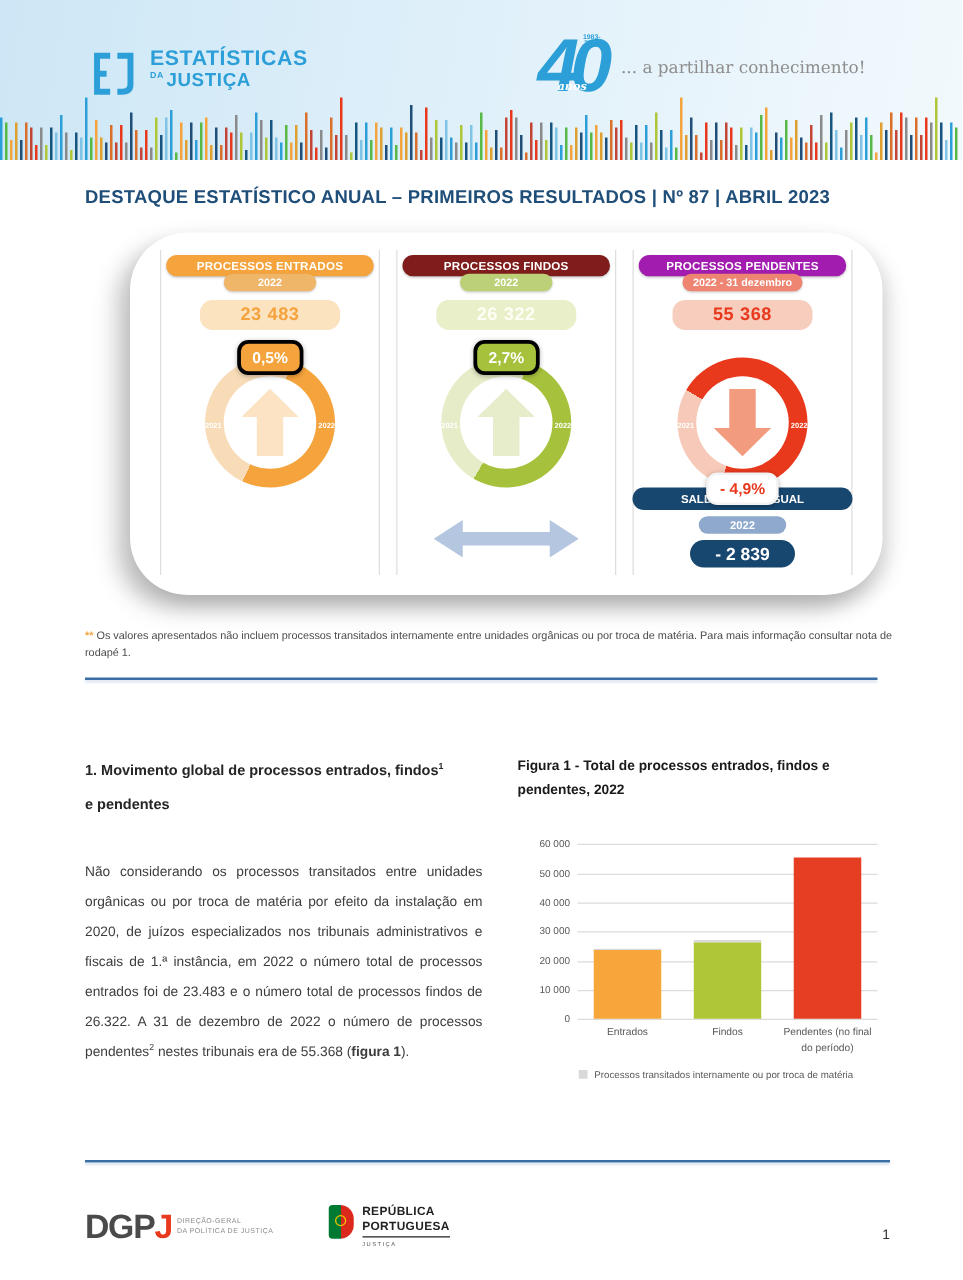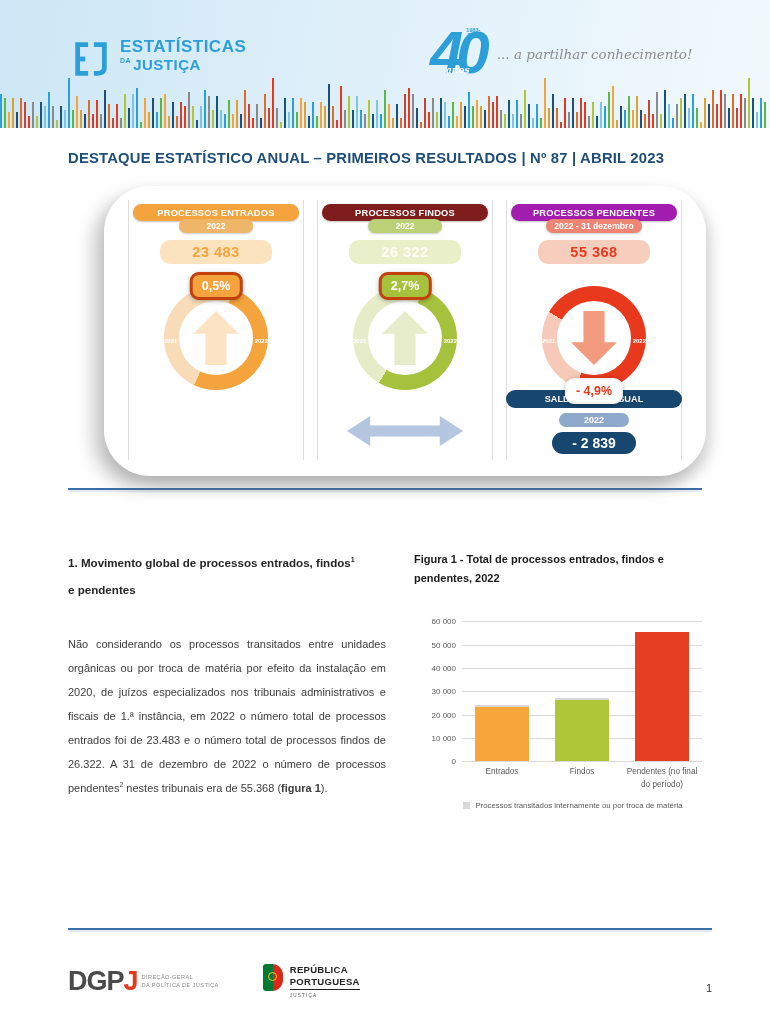--- a/index.html
+++ b/index.html
@@ -13,21 +13,21 @@
   .brand { position:absolute; left:70px; top:38px; display:flex; align-items:flex-start; gap:8px; }
   .brand-mark { flex:0 0 auto; }
   .brand-text { line-height:1; }
   .brand-line1 { font-size:17px; font-weight:bold; color:#2d9fd8; letter-spacing:.5px; }
   .brand-line2 { font-size:15px; font-weight:bold; color:#2d9fd8; letter-spacing:.5px; margin-top:2px; }
   .brand-da { font-size:7px; font-weight:bold; vertical-align:top; margin-right:2px; }
   .anniv { position:absolute; left:430px; top:26px; display:flex; align-items:flex-end; }
   .anniv-40 { font-size:60px; font-weight:bold; color:#2d9fd8; letter-spacing:-7px; line-height:.9; font-style:italic; position:relative;text-align:center; }
   .anniv-range { position:absolute; top:2px; left:34px; font-size:5.5px; font-style:normal; letter-spacing:0; color:#2d9fd8; font-weight:bold; }
   .anniv-anos { position:absolute; bottom:6px; left:16px; font-size:9px; letter-spacing:0; color:#ffffff; font-family:"DejaVu Serif", serif; font-style:italic; }
-  .tagline { margin-left:14px; margin-bottom:18px; font-family:"DejaVu Serif", serif; font-style:italic; font-size:13.5px; color:#8d8d8d; white-space:nowrap; }
+  .tagline { margin-left:14px; margin-bottom:18px; font-family:"DejaVu Serif", serif; font-size:13.5px; color:#8d8d8d; white-space:nowrap; }
 
   
   .content { padding:0 68px; }
   .titleblock { margin-top:22px; }
   .doc-title { font-size:14.8px; font-weight:bold; color:#1f4e79; letter-spacing:.2px; }
   .doc-subtitle { font-size:11.2px; color:#41719c; margin-top:4px; letter-spacing:.3px; }
 
   
   .infocard { width:602px; margin:20px auto 0; margin-left:36px; background:#fff; border-radius:46px;
               box-shadow:-10px 10px 18px rgba(100,100,100,.38), 6px 8px 14px rgba(120,120,120,.25);
@@ -41,21 +41,21 @@
   .pill-year { min-width:74px; padding:2px 8px; font-size:8.6px; margin-top:-2px; box-shadow:0 1px 2px rgba(0,0,0,.2); }
   .pill-value { width:112px; padding:4px 0; font-size:14.5px; margin-top:7px; letter-spacing:.5px; }
   .donut-wrap { position:relative; margin-top:22px; width:104px; height:104px; }
   .donut { width:104px; height:104px; border-radius:50%; position:relative; }
   .donut-hole { position:absolute; inset:15px; background:#fff; border-radius:50%; display:flex; align-items:center; justify-content:center; }
   .arrow { width:46px; height:54px; clip-path:polygon(50% 0,100% 42%,73% 42%,73% 100%,27% 100%,27% 42%,0 42%); }
   .arrow.down { transform:rotate(180deg); }
   .ring-label { position:absolute; top:52px; font-size:6px; font-weight:bold; color:#fff; }
   .ring-label.left { left:0; } .ring-label.right { right:0; }
   .delta { position:absolute; top:-14px; left:50%; transform:translateX(-50%); padding:4px 9px; border-radius:9px;
-           color:#fff; font-weight:bold; font-size:12.5px; border:3px solid #c2410c; box-shadow:0 1px 4px rgba(0,0,0,.3); white-space:nowrap; z-index:2; }
+           color:#fff; font-weight:bold; font-size:12.5px; border:3px solid #000000; box-shadow:0 1px 4px rgba(0,0,0,.3); white-space:nowrap; z-index:2; }
   .delta.bottom { top:auto; bottom:-14px; background:#fff; border:2px solid #f3f3f3; }
   .kpi { margin-top:auto; display:flex; flex-direction:column; align-items:center; gap:5px; }
   .pill-navy { background:#17466f; }
   .pill-kpi-label { width:176px; padding:4px 0; font-size:9.2px; border-radius:11px; }
   .pill-kpi-value { width:84px; padding:3px 0; font-size:14px; border-radius:11px; }
   .pill-saldo-year { background:#8ea9cb; min-width:70px; padding:2px 8px; font-size:9px; border-radius:9px; }
   .dbl-arrow { width:116px; height:30px; background:#b4c6e0; margin-top:auto; margin-bottom:8px;
                clip-path:polygon(0 50%,20% 0,20% 32%,80% 32%,80% 0,100% 50%,80% 100%,80% 68%,20% 68%,20% 100%); }
 
   
@@ -384,20 +384,23 @@
           <div class="delta bottom" style="color:#e8391d">- 4,9%</div>
         </div>
         <div class="kpi">
           <div class="pill pill-navy pill-kpi-label">SALDO PROCESSUAL</div>
           <div class="pill pill-saldo-year">2022</div>
           <div class="pill pill-navy pill-kpi-value">- 2 839</div>
         </div>
       </div>
     </div>
 
+    <div class="footnote">
+      <span class="fn-star">**</span><span> Os valores apresentados não incluem processos transitados internamente entre unidades orgânicas ou por troca de matéria. Para mais informação consultar nota de rodapé 1.</span>
+    </div>
     <hr class="rule">
 
     <div class="cols">
       <div class="col-left">
         <div class="sec-heading">
           <span>1. Movimento global de processos entrados, findos</span><sup>1</sup><br>
           <span> e pendentes</span>
         </div>
         <p class="body-par">
           <span>Não considerando os processos transitados entre unidades orgânicas ou por troca de matéria por efeito da instalação em 2020, de juízos especializados nos tribunais administrativos e fiscais de 1.ª instância, em 2022 o número total de processos entrados foi de 23.483 e o número total de processos findos de 26.322. A 31 de dezembro de 2022 o número de processos pendentes</span><sup>2</sup><span> nestes tribunais era de 55.368 (</span><b>figura 1</b><span>).</span>

